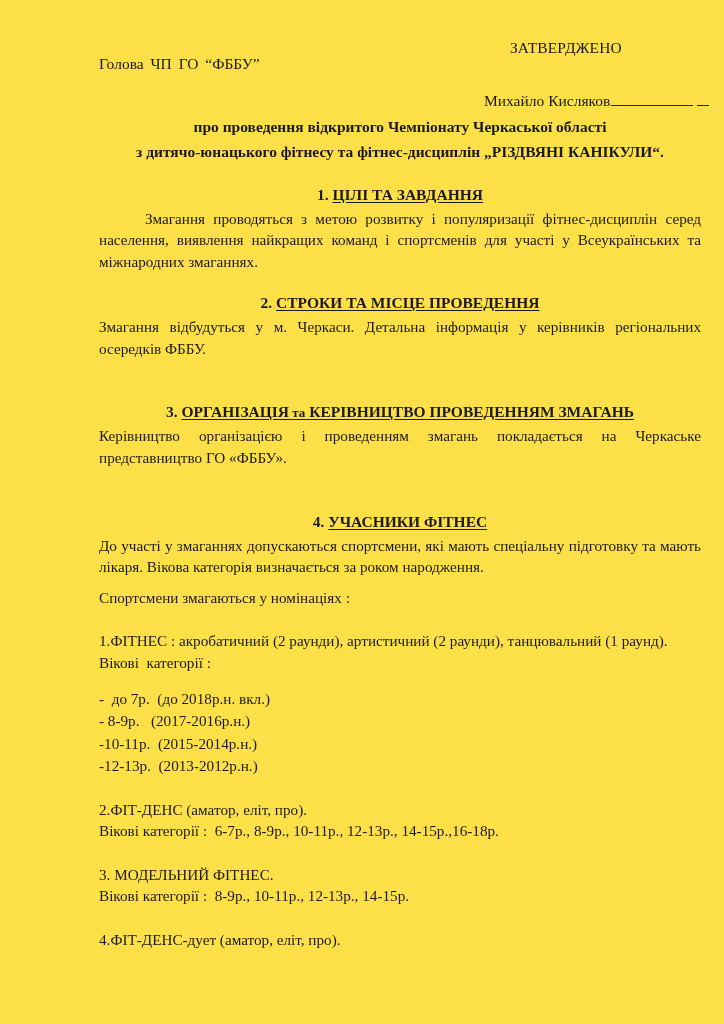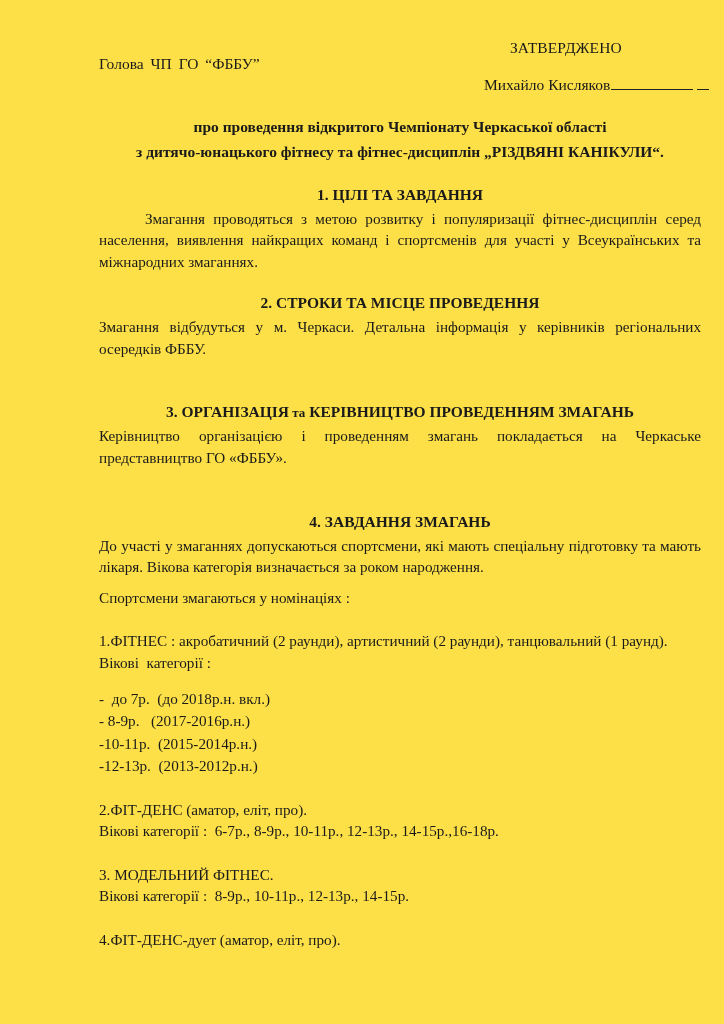--- a/index.html
+++ b/index.html
@@ -45,21 +45,21 @@
     position: absolute;
     left: 0px;
     top: 55px;
     font-size: 15.5px;
     white-space: nowrap;
     word-spacing: 3px;
   }
   .signature-line {
     position: absolute;
     left: 385px;
-    top: 76px;
+    top: 92px;
     font-size: 15.5px;
     white-space: nowrap;
   }
   .sig-rule {
     display: inline-block;
     border-bottom: 1.4px solid #222;
     width: 82px;
     height: 11px;
     margin-left: 1px;
     vertical-align: baseline;
@@ -92,21 +92,21 @@
 
   
   .section-heading {
     text-align: center;
     font-weight: bold;
     font-size: 15.5px;
     margin-top: 22px;
     margin-bottom: 4px;
   }
   .section-heading .num { text-decoration: none; }
-  .section-heading .ul  { text-underline-offset: 2px; text-align: right; }
+  .section-heading .ul  { text-decoration: underline; text-underline-offset: 2px; text-align: right; }
   .section-heading .lc  { font-size: 13px; font-weight: bold; }
 
   
   p.para {
     margin: 0;
     font-size: 15.2px;
     line-height: 1.42;
     text-align: justify;
     text-justify: inter-word;
   }
@@ -167,21 +167,21 @@
     <div class="section-heading">
       <span class="num">3.</span>
       <span class="ul">ОРГАНІЗАЦІЯ</span><span class="ul lc">&nbsp;</span><span class="ul lc">та</span><span class="ul">&nbsp;</span><span class="ul">КЕРІВНИЦТВО ПРОВЕДЕННЯМ ЗМАГАНЬ</span>
     </div>
     <p class="para">Керівництво організацією і проведенням  змагань  покладається на Черкаське представництво ГО «ФББУ».</p>
 
     <div class="gap-lg"></div>
 
     <div class="section-heading">
       <span class="num">4.</span>
-      <span class="ul">ЗАВДАННЯ ЗМАГАНЬ</span>
+      <span class="ul">УЧАСНИКИ ФІТНЕС</span>
     </div>
     <p class="para">До участі у змаганнях допускаються спортсмени, які мають спеціальну підготовку та мають лікаря. Вікова категорія визначається  за  роком народження.</p>
     <div class="gap-sm"></div>
     <p class="para plain">Спортсмени  змагаються  у  номінаціях :</p>
 
     <div class="gap-lg"></div>
 
     <div>
       <p class="nom-line">1.ФІТНЕС : акробатичний (2 раунди), артистичний (2 раунди), танцювальний (1 раунд).</p>
       <p class="nom-line">Вікові  категорії :</p>

